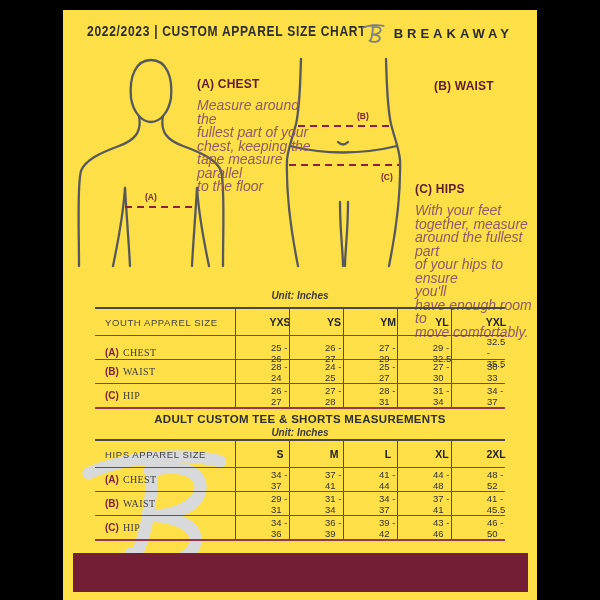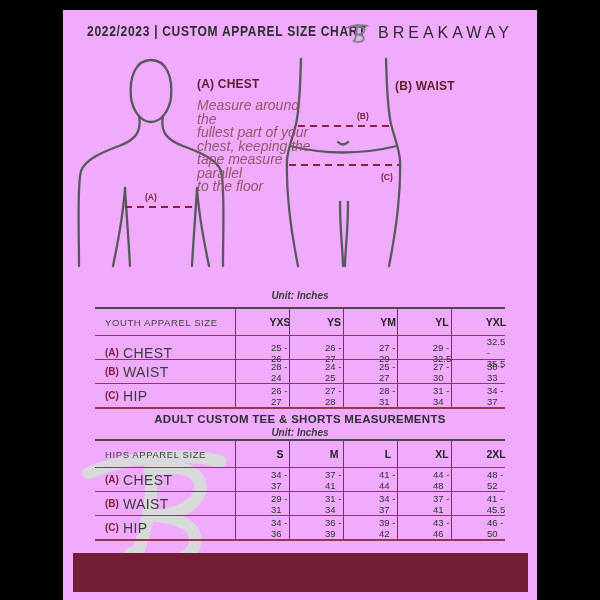--- a/index.html
+++ b/index.html
@@ -1,42 +1,42 @@
 <!DOCTYPE html>
 <html><head>
 <meta charset="utf-8">
 <style>
   html,body{margin:0;padding:0;}
   body{width:600px;height:600px;background:#000;position:relative;overflow:hidden;
        font-family:"Liberation Sans", sans-serif;}
-  .page{position:absolute;left:63px;top:10px;width:474px;height:590px;background:#f0abfc;}
+  .page{position:absolute;left:63px;top:10px;width:474px;height:590px;background:#fde047;}
 
   
   .hdr-title{position:absolute;left:24px;top:13px;font-size:14px;font-weight:bold;color:#2d2d2f;
              letter-spacing:.8px;transform:scaleX(.86);transform-origin:left top;white-space:nowrap;}
   .brand{position:absolute;right:24px;top:11px;display:flex;align-items:center;gap:7px;}
   .brand svg{width:26px;height:24px;}
-  .brand-name{font-size:16px;font-weight:normal;color:#2b2b2d;letter-spacing:4px;}
+  .brand-name{font-size:13px;font-weight:bold;color:#2b2b2d;letter-spacing:4px;}
 
   
   .watermark{position:absolute;left:16px;top:406px;width:160px;height:180px;z-index:0;}
   .watermark svg{width:100%;height:100%;}
 
   
   .fig{position:absolute;z-index:1;}
   .fig-torso{left:14px;top:46px;width:148px;height:214px;}
   .fig-lower{left:218px;top:46px;width:130px;height:214px;}
   .fig path{fill:none;stroke:#57585b;stroke-width:2.3;stroke-linecap:round;}
   .fig path.dash{stroke:#8d2040;stroke-width:2;stroke-dasharray:7 5;stroke-linecap:butt;}
   .fig text{font-family:"Liberation Sans",sans-serif;font-size:8.5px;font-weight:bold;fill:#7c1f38;}
 
   
   .mblock{position:absolute;z-index:1;}
   .m-chest{left:134px;top:53px;width:116px;}
-  .m-waist{left:332px;top:55px;width:124px;}
+  .m-waist{left:371px;top:55px;width:124px;}
   .m-hips{left:352px;top:158px;width:124px;}
   .m-head{font-size:12px;font-weight:bold;color:#5f1b2e;letter-spacing:.2px;margin:14px 0 8px 0;}
   .m-text{font-size:14px;font-style:italic;color:#91576a;line-height:13.5px;white-space:pre-line;margin:0;}
 
   
   .tbl-title{position:absolute;left:0;width:474px;text-align:center;font-size:11.5px;font-weight:bold;
              color:#2e2e30;letter-spacing:.3px;z-index:1;}
   .tbl-unit{position:absolute;left:0;width:474px;text-align:center;font-size:10px;font-style:italic;
             font-weight:bold;color:#3a3a3c;z-index:1;}
   .t-youth-title{top:266px;} .t-youth-unit{top:280px;}
@@ -48,21 +48,21 @@
   .yt{top:297px;} .at{top:429px;}
   .trow{display:grid;grid-template-columns:140px repeat(5,54px);height:23px;}
   .trow.head{height:26px;}
   .trow + .trow{border-top:1px solid #97374f;}
   .tcell{border-left:1px solid #b91c1c;display:flex;align-items:center;justify-content:center;
          font-size:9.5px;color:#303032;padding-left:35px;}
   .tcell:first-child{border-left:none;justify-content:flex-start;padding-left:10px;}
   .head .tcell{font-size:10.5px;font-weight:bold;color:#232325;}
   .head .tcell:first-child{font-size:9.5px;font-weight:normal;color:#3f3f41;letter-spacing:.6px;}
   .rkey{font-weight:bold;color:#7c1f38;margin-right:4px;font-size:10px;}
-  .rlabel{color:#3c3c3e;font-size:14px;letter-spacing:.4px;}
+  .rlabel{color:#3c3c3e;font-size:10px;letter-spacing:.4px;font-family:Liberation Serif, serif;}
 
   .footer-bar{position:absolute;left:10px;top:543px;width:455px;height:39px;background:#741e36;z-index:2;}
 </style>
 </head>
 <body>
 
 <div class="page">
 
   <div class="watermark">
     <svg viewBox="0 0 34 32">
@@ -115,20 +115,30 @@
     <p class="m-head">(A) CHEST</p>
     <p class="m-text">Measure around the
 fullest part of your
 chest, keeping the
 tape measure parallel
 to the floor</p>
   </div>
   <div class="mblock m-waist">
     <p class="m-head">(B) WAIST</p>
   </div>
+  <div class="mblock m-hips">
+    <p class="m-head">(C) HIPS</p>
+    <p class="m-text">With your feet
+together, measure
+around the fullest part
+of your hips to ensure
+you'll
+have enough room to
+move comfortably.</p>
+  </div>
 
   <div class="tbl-unit t-youth-unit">Unit: Inches</div>
   <div class="sztable yt" id="youth-table">
       <div class="trow head">
         <div class="tcell">YOUTH APPAREL SIZE</div>
         <div class="tcell">YXS</div>
         <div class="tcell">YS</div>
         <div class="tcell">YM</div>
         <div class="tcell">YL</div>
         <div class="tcell">YXL</div>

